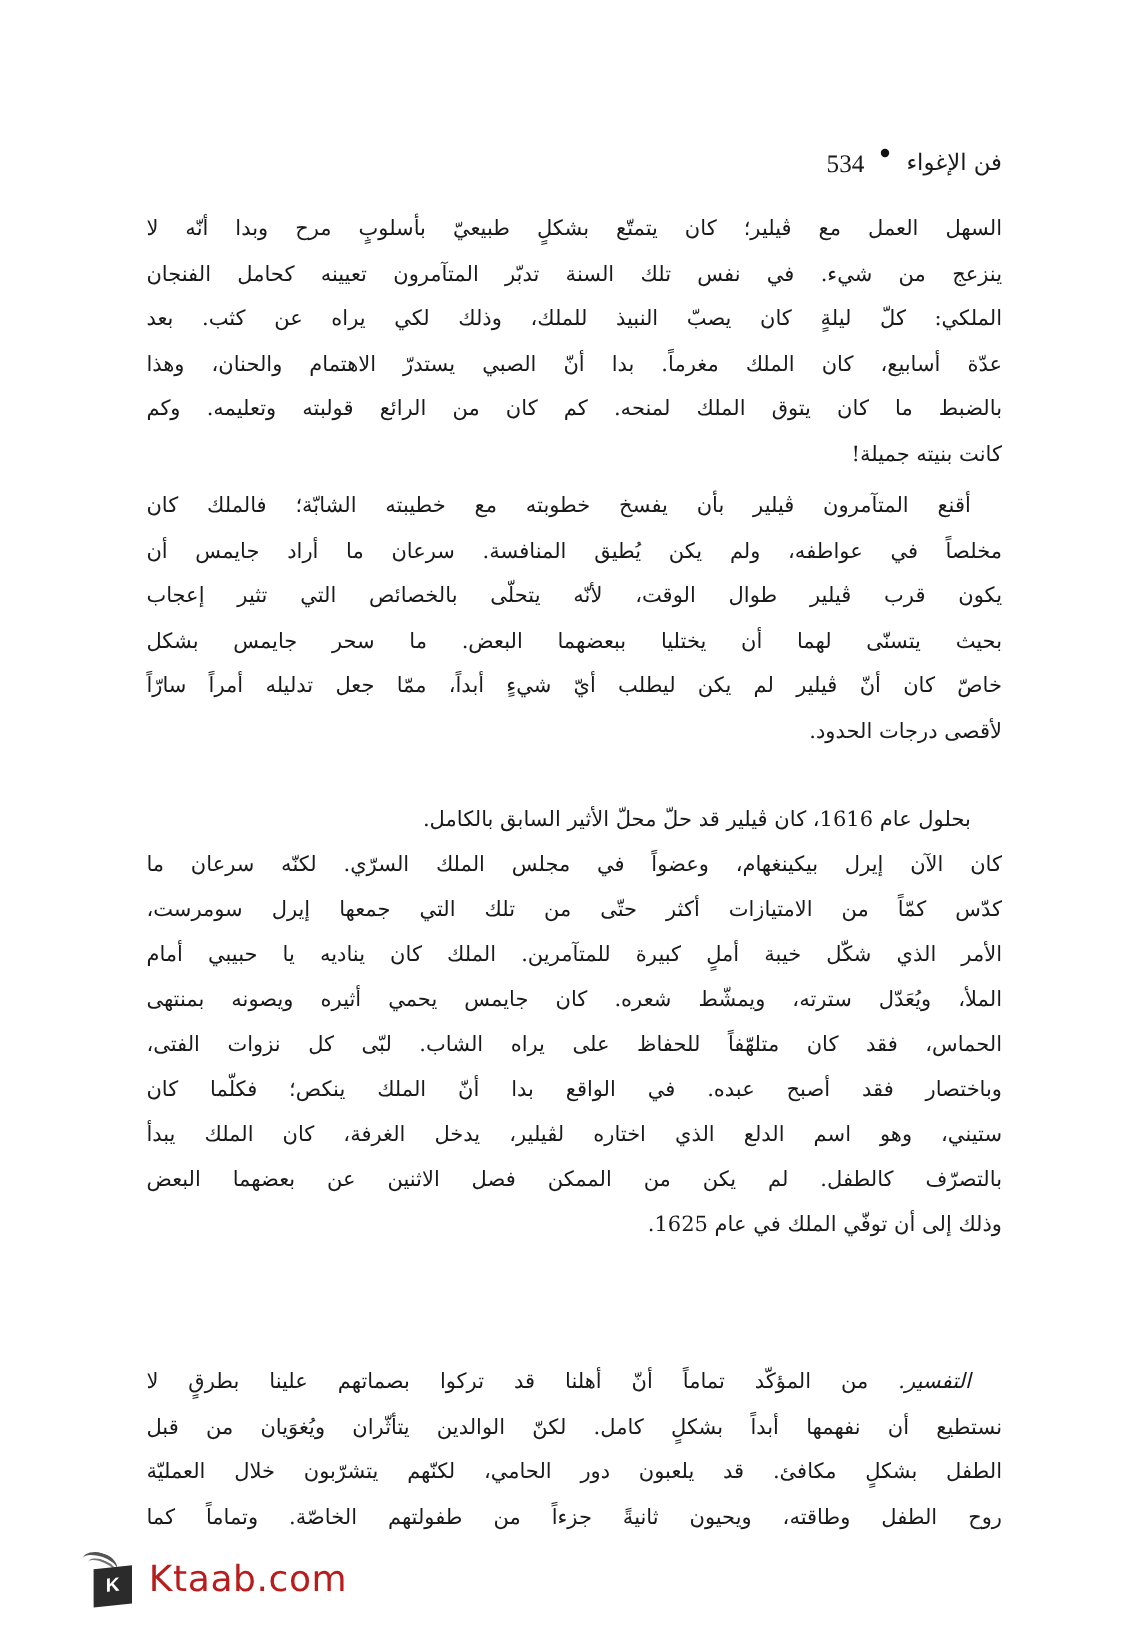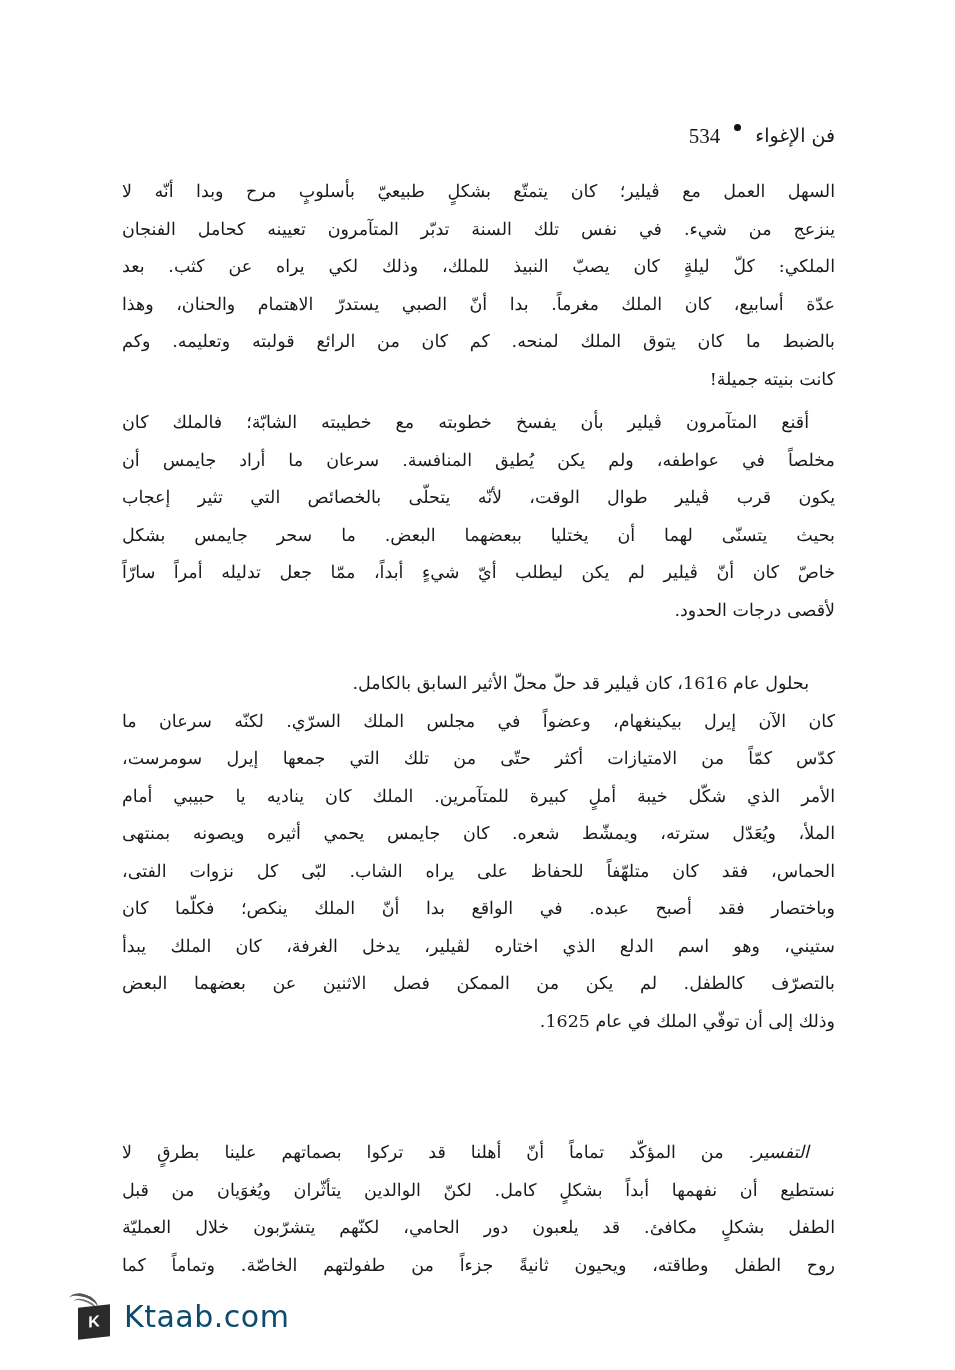--- a/index.html
+++ b/index.html
@@ -41,21 +41,21 @@
       font-size: 16px; display: flex; align-items: center; justify-content: center;
     }
     .logo .pages {
       position: absolute; left: 0; top: 2px; width: 30px; height: 16px;
       border-top: 3px solid #555; border-radius: 50% 50% 0 0; transform: rotate(18deg);
     }
     .logo .pages2 {
       position: absolute; left: 4px; top: 8px; width: 26px; height: 12px;
       border-top: 2px solid #777; border-radius: 50% 50% 0 0; transform: rotate(24deg);
     }
-    .logo .site { font-family: "DejaVu Sans", sans-serif; font-size: 30px; color: #0c4a6e; letter-spacing: 0.5px; }
+    .logo .site { font-family: "DejaVu Sans", sans-serif; font-size: 30px; color: #b91c1c; letter-spacing: 0.5px; }
   </style>
 </head>
 <body>
 
 <div class="header">
   <span class="num">534</span>
   <span class="bullet"></span>
   <span class="title">فن الإغواء</span>
 </div>
 

